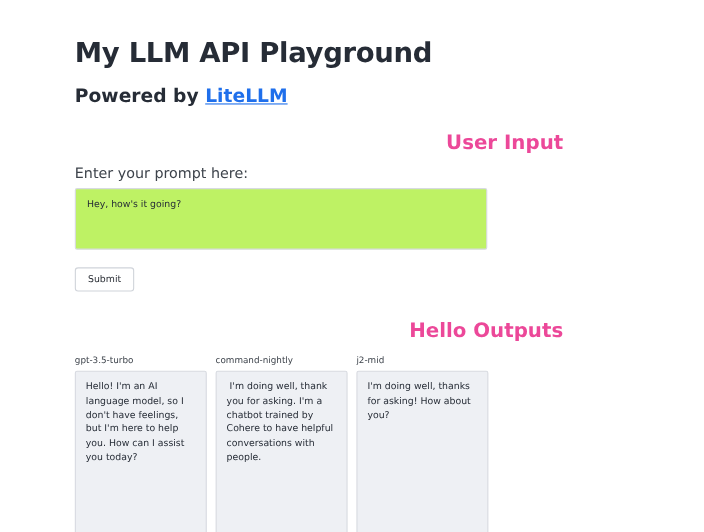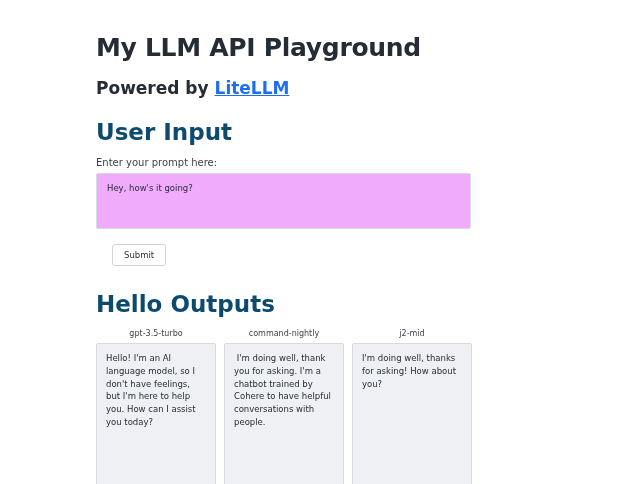--- a/index.html
+++ b/index.html
@@ -12,58 +12,59 @@
     background: #ffffff;
     font-family: "DejaVu Sans", "Liberation Sans", sans-serif;
     color: #2b2f36;
     overflow: hidden;
   }
   .page {
     position: relative;
     width: 640px;
     height: 484px;
     box-sizing: border-box;
-    padding: 34px 128px 0 96px;
+    padding: 34px 128px 0 68px;
   }
   .app-title {
     font-size: 25px;
     font-weight: bold;
     letter-spacing: -0.3px;
     color: #262c36;
     margin: 0 0 16px 0;
     line-height: 1.1;
   }
   .powered {
     font-size: 17px;
     font-weight: bold;
     color: #262c36;
     margin: 0 0 22px 0;
   }
   .powered a {
     color: #1f6feb;
     text-decoration: underline;
   }
   .section-title {
-    font-size: 23px;
+    font-size: 18px;
     font-weight: bold;
-    color: #0c4a6e;
+    color: #ec4899;
     margin: 0 0 12px 0;
     line-height: 1.1;
+    text-align: right;
   }
   .field-label {
-    font-size: 10px;
+    font-size: 13px;
     color: #3d434b;
     margin: 0 0 5px 0;
   }
   .prompt-box {
     display: block;
     box-sizing: border-box;
     width: 375px;
     height: 56px;
-    background: #f0abfc;
+    background: #bef264;
     border: 1px solid #d7dae0;
     border-radius: 2px;
     padding: 9px 10px;
     font-family: "DejaVu Sans", "Liberation Sans", sans-serif;
     font-size: 8.5px;
     color: #262c36;
     line-height: 1.4;
     resize: none;
     outline: none;
   }
@@ -74,34 +75,32 @@
   .submit-btn {
     box-sizing: border-box;
     background: #ffffff;
     border: 1px solid #d0d4da;
     border-radius: 3px;
     padding: 5px 11px;
     font-family: "DejaVu Sans", "Liberation Sans", sans-serif;
     font-size: 8.5px;
     color: #2b2f36;
     cursor: pointer;
-    margin-left: 16px;
   }
   .outputs {
     display: flex;
     gap: 8px;
   }
   .output-col {
     width: 120px;
   }
   .output-label {
     font-size: 8px;
     color: #3d434b;
     margin: 0 0 5px 0;
-    text-align: center;
   }
   .output-box {
     display: block;
     box-sizing: border-box;
     width: 120px;
     height: 172px;
     background: #eef0f4;
     border: 1px solid #d7dae0;
     border-radius: 2px;
     padding: 8px 9px;

